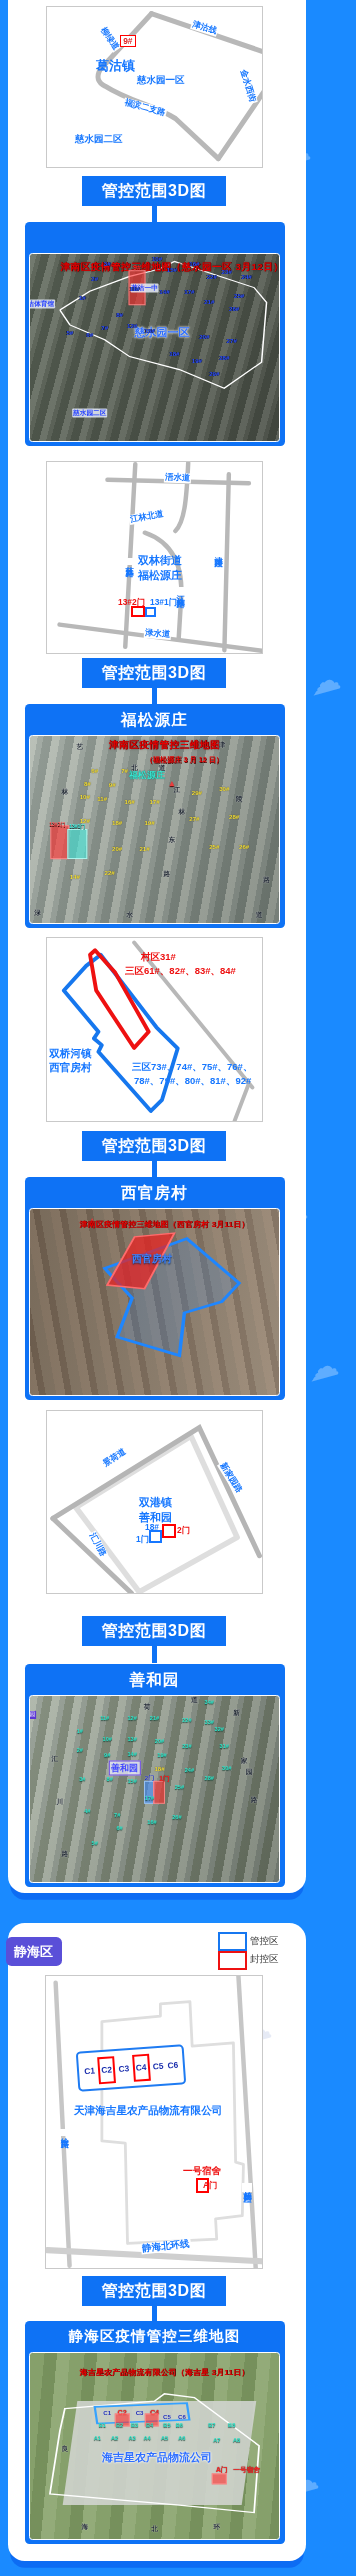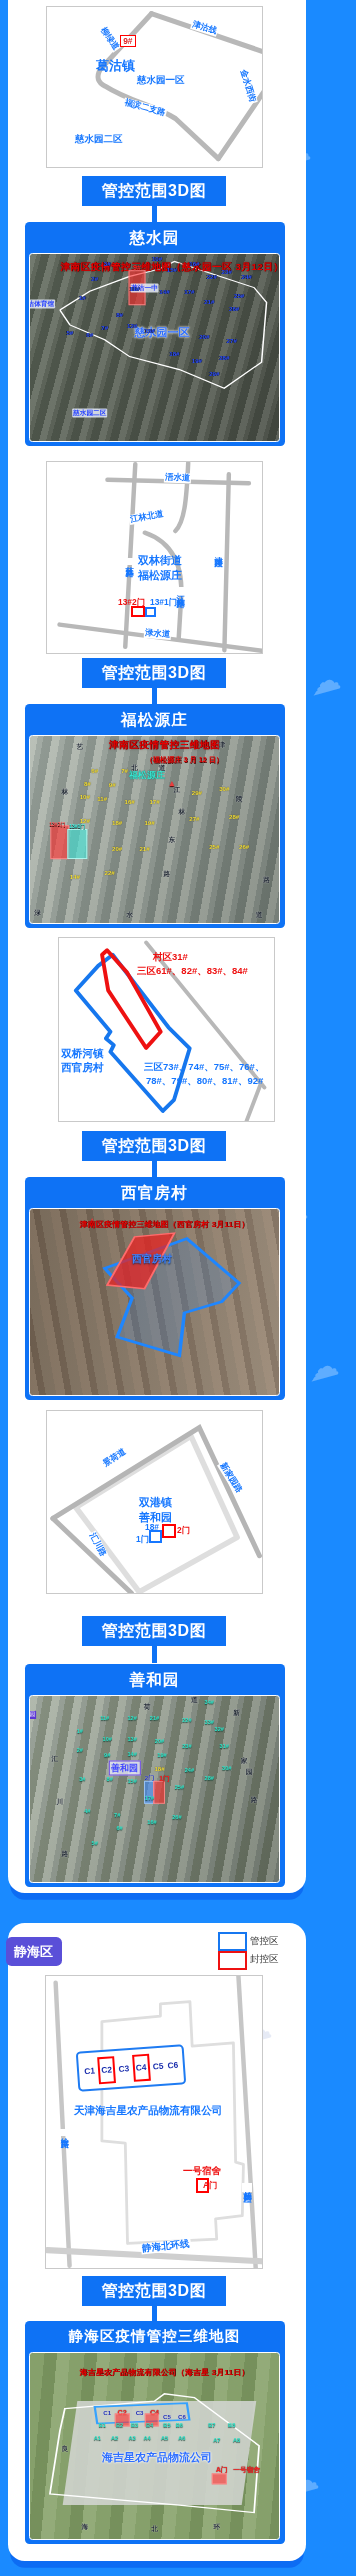--- a/index.html
+++ b/index.html
@@ -109,21 +109,20 @@
     <span class="marker9" style="left:73px;top:28px;">9#</span>
     <span class="mtext" style="left:49px;top:50px;font-size:13px;">葛沽镇</span>
     <span class="mtext" style="left:90px;top:67px;font-size:9.5px;">慈水园一区</span>
     <span class="mtext" style="left:28px;top:126px;font-size:9.5px;">慈水园二区</span>
   </div>
 
   <div class="banner" style="top:176px;">管控范围3D图</div>
   <div class="stem" style="top:206px;height:15.6px;"></div>
 
   <div class="satpanel" style="top:222px;height:224px;">
-    <div class="sat-title">慈水园</div>
     <div class="sat sat-bg1">
       <svg class="bsvg" viewBox="0 0 100 100" preserveAspectRatio="none">
         <polyline points="12,30 24,20 40,12 52,8 58,4 90,18 95,26 93,58 78,72 60,62 40,55 30,46 16,38 12,30" fill="none" stroke="#ffffff" stroke-width="0.6"></polyline>
       </svg>
       <span class="tower" style="left:30%;top:6%;">▲</span>
     <span class="mk headline" style="left: 57%; top: 7%;">津南区疫情管控三维地图（慈水园一区 3月12日）</span>
         <span class="mk hl-red" style="left: 43%; top: 18%; width: 6%; height: 18%;"></span>
         <span class="mk num-red" style="left: 43%; top: 7%;">9#</span>
         <span class="mk tag-blue" style="left: 46%; top: 18%;">葛沽一中</span>
         <span class="mk tag-blue" style="left: 3%; top: 27%;">葛沽体育馆</span>
@@ -227,21 +226,21 @@
         <span class="mk rchar" style="left: 55%; top: 74%;">路</span>
         <span class="mk rchar" style="left: 77%; top: 5%;">津</span>
         <span class="mk rchar" style="left: 84%; top: 34%;">陵</span>
         <span class="mk rchar" style="left: 95%; top: 77%;">路</span>
         <span class="mk rchar" style="left: 3%; top: 95%;">渌</span>
         <span class="mk rchar" style="left: 40%; top: 96%;">水</span>
         <span class="mk rchar" style="left: 92%; top: 96%;">道</span>
       </div>
   </div>
 
-  <div class="mappanel" style="left:58px;top:937px;width:215px;height:183px;">
+  <div class="mappanel" style="left:46px;top:937px;width:215px;height:183px;">
     <svg width="215" height="183" viewBox="0 0 385 328">
       <path d="M156,8 L368,268" stroke="#b8b8b8" stroke-width="7" fill="none" stroke-linecap="round"></path>
       <path d="M362,260 L336,328" stroke="#b8b8b8" stroke-width="7" fill="none" stroke-linecap="round"></path>
       <path d="M96,30 L70,50 L30,94 L92,168 L84,180 L98,192 L92,204 L186,310 L206,290 L234,198 L196,160 Z" stroke="#1677ee" stroke-width="7" fill="none" stroke-linejoin="round"></path>
       <path d="M86,22 L122,62 L182,168 L156,197 L88,94 L77,30 Z" stroke="#ee1111" stroke-width="7" fill="none" stroke-linejoin="round"></path>
     </svg>
     <span class="mtext red" style="left:94px;top:13.4px;font-size:9.5px;">村区31#</span>
     <span class="mtext red" style="left:78px;top:27px;font-size:9.5px;">三区61#、82#、83#、84#</span>
     <span class="mtext" style="left:2.2px;top:109px;font-size:10.6px;">双桥河镇</span>
     <span class="mtext" style="left:2.2px;top:123px;font-size:10.6px;">西官房村</span>

